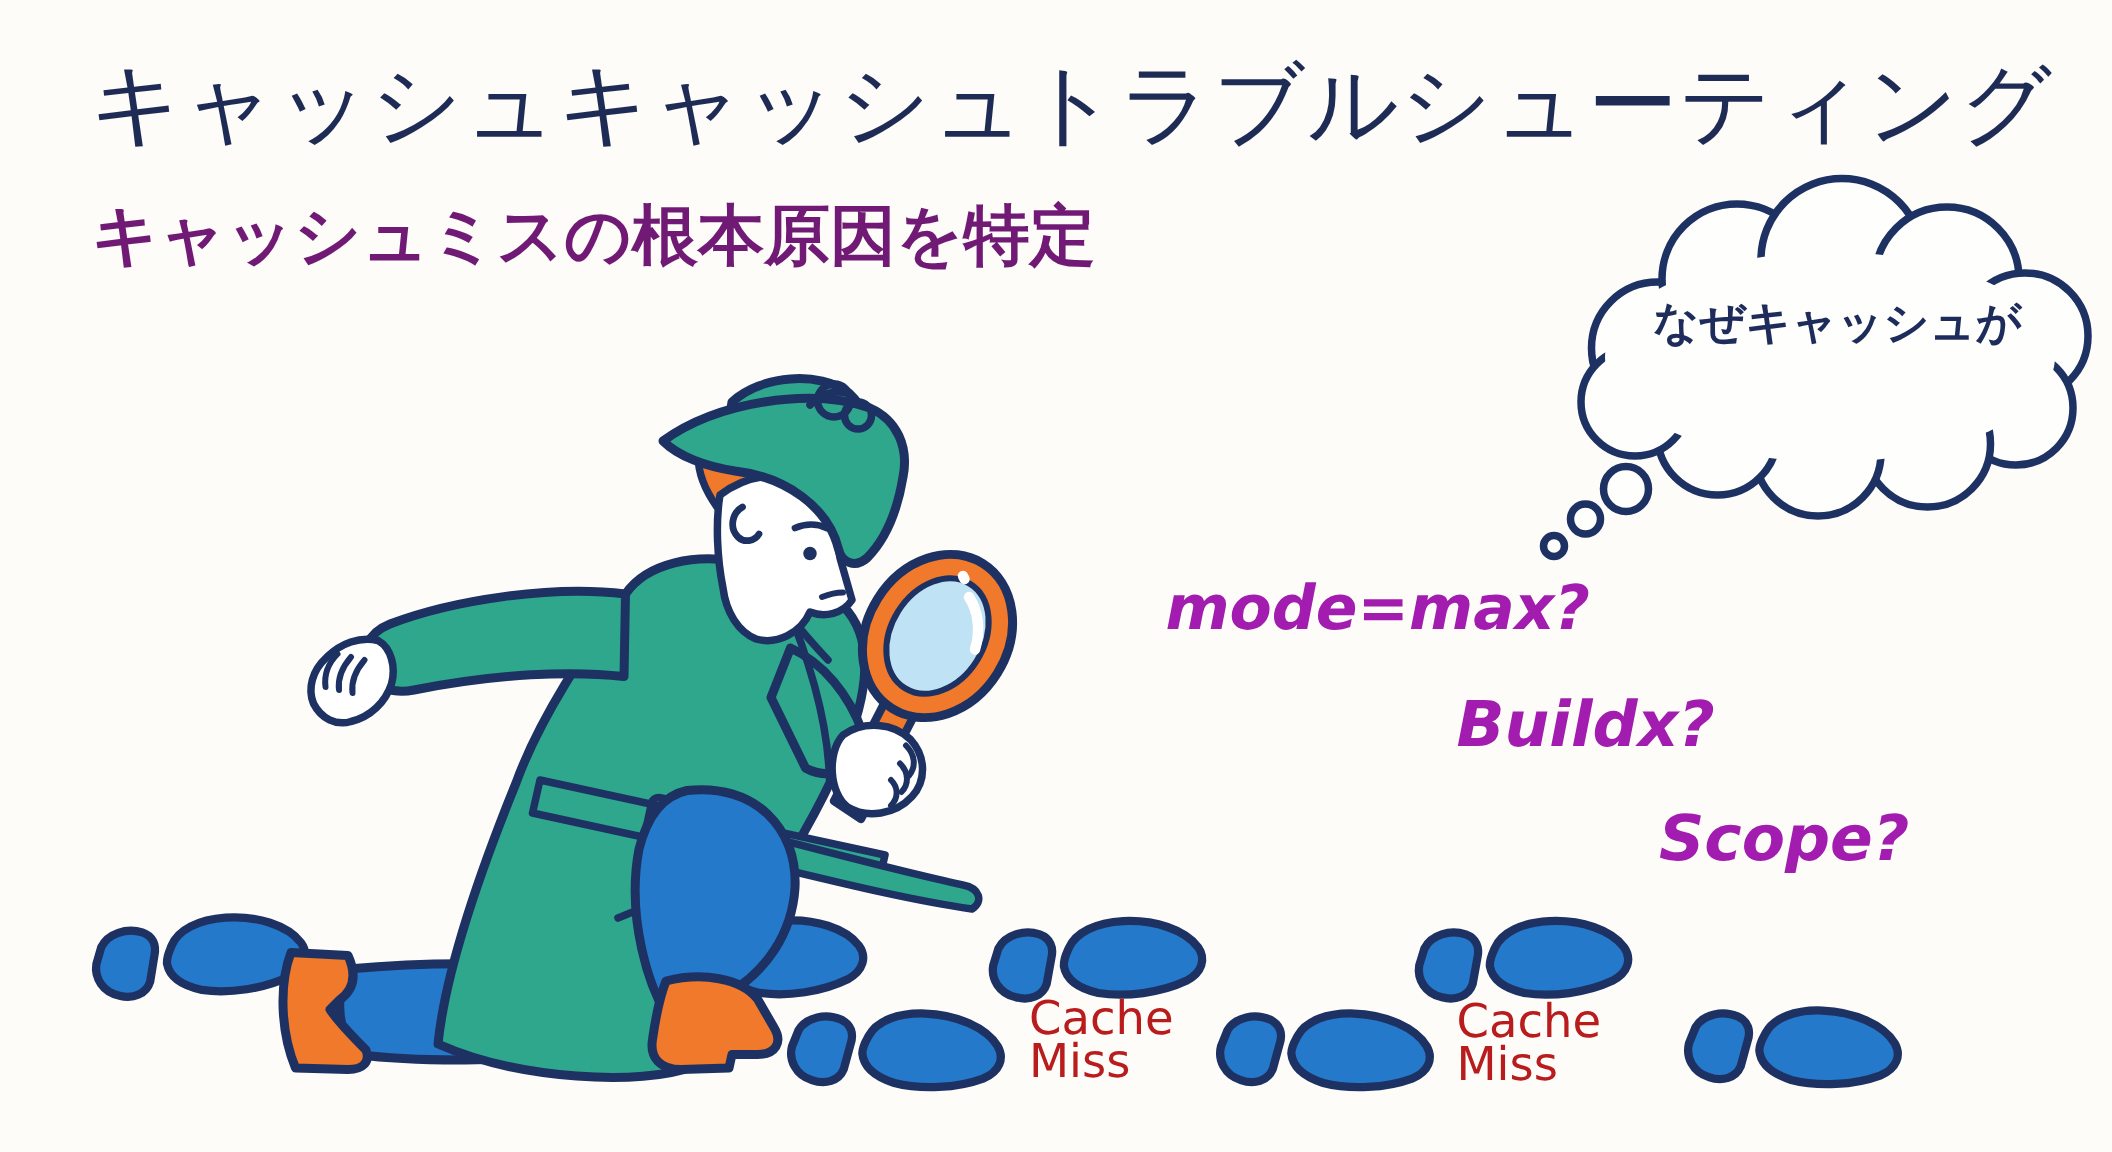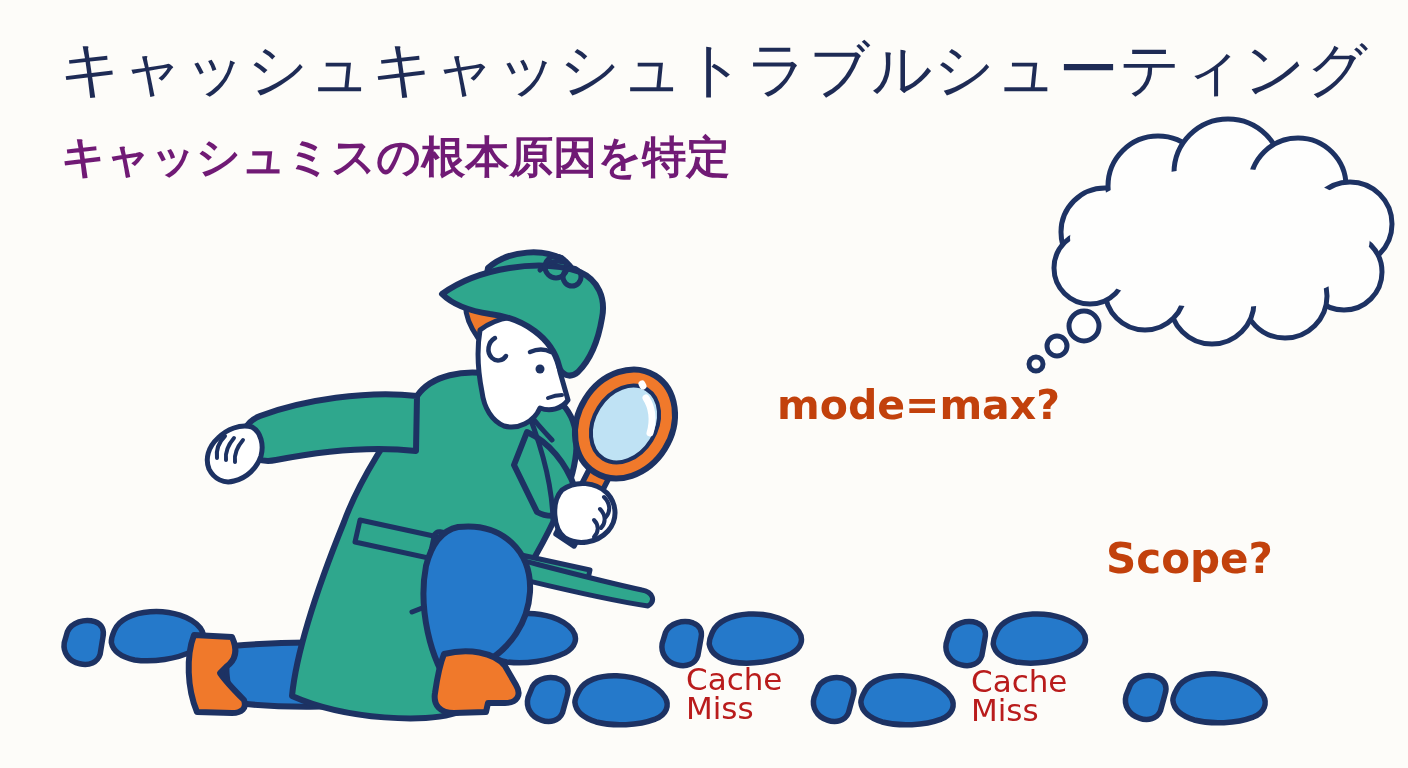--- a/index.html
+++ b/index.html
@@ -27,22 +27,23 @@
   }
   .bubble-text{
     left:1080px;top:196px;width:290px;
     text-align:center;
     font-size:30px;font-weight:700;
     line-height:1.3;
     color:#1D2C5A;
   }
   .keyword{
     font-weight:700;
-    color:#c2410c;
+    color:#a21caf;
     white-space:nowrap;
+    font-style:italic;
   }
   .kw-mode{left:777px;top:381px;font-size:41px;}
   .kw-buildx{left:971px;top:458px;font-size:42px;}
   .kw-scope{left:1106px;top:534px;font-size:42px;}
   .cache-miss{
     width:130px;
     text-align:left;
     font-size:31px;font-weight:400;
     line-height:0.95;
     color:#b91c1c;
@@ -143,23 +144,25 @@
       <circle cx="1084" cy="326" r="15"></circle>
       <circle cx="1057" cy="346" r="10"></circle>
       <circle cx="1036" cy="364" r="7"></circle>
     </g>
   </svg>
 
   <div class="abs title">キャッシュキャッシュトラブルシューティング</div>
   <div class="abs subtitle">キャッシュミスの根本原因を特定</div>
 
   <div class="abs bubble-text">
+    <div>なぜキャッシュが</div>
   </div>
 
   <div class="abs keyword kw-mode">mode=max?</div>
+  <div class="abs keyword kw-buildx">Buildx?</div>
   <div class="abs keyword kw-scope">Scope?</div>
 
   <div class="abs cache-miss cm-1">
     <div>Cache</div>
     <div>Miss</div>
   </div>
   <div class="abs cache-miss cm-2">
     <div>Cache</div>
     <div>Miss</div>
   </div>

